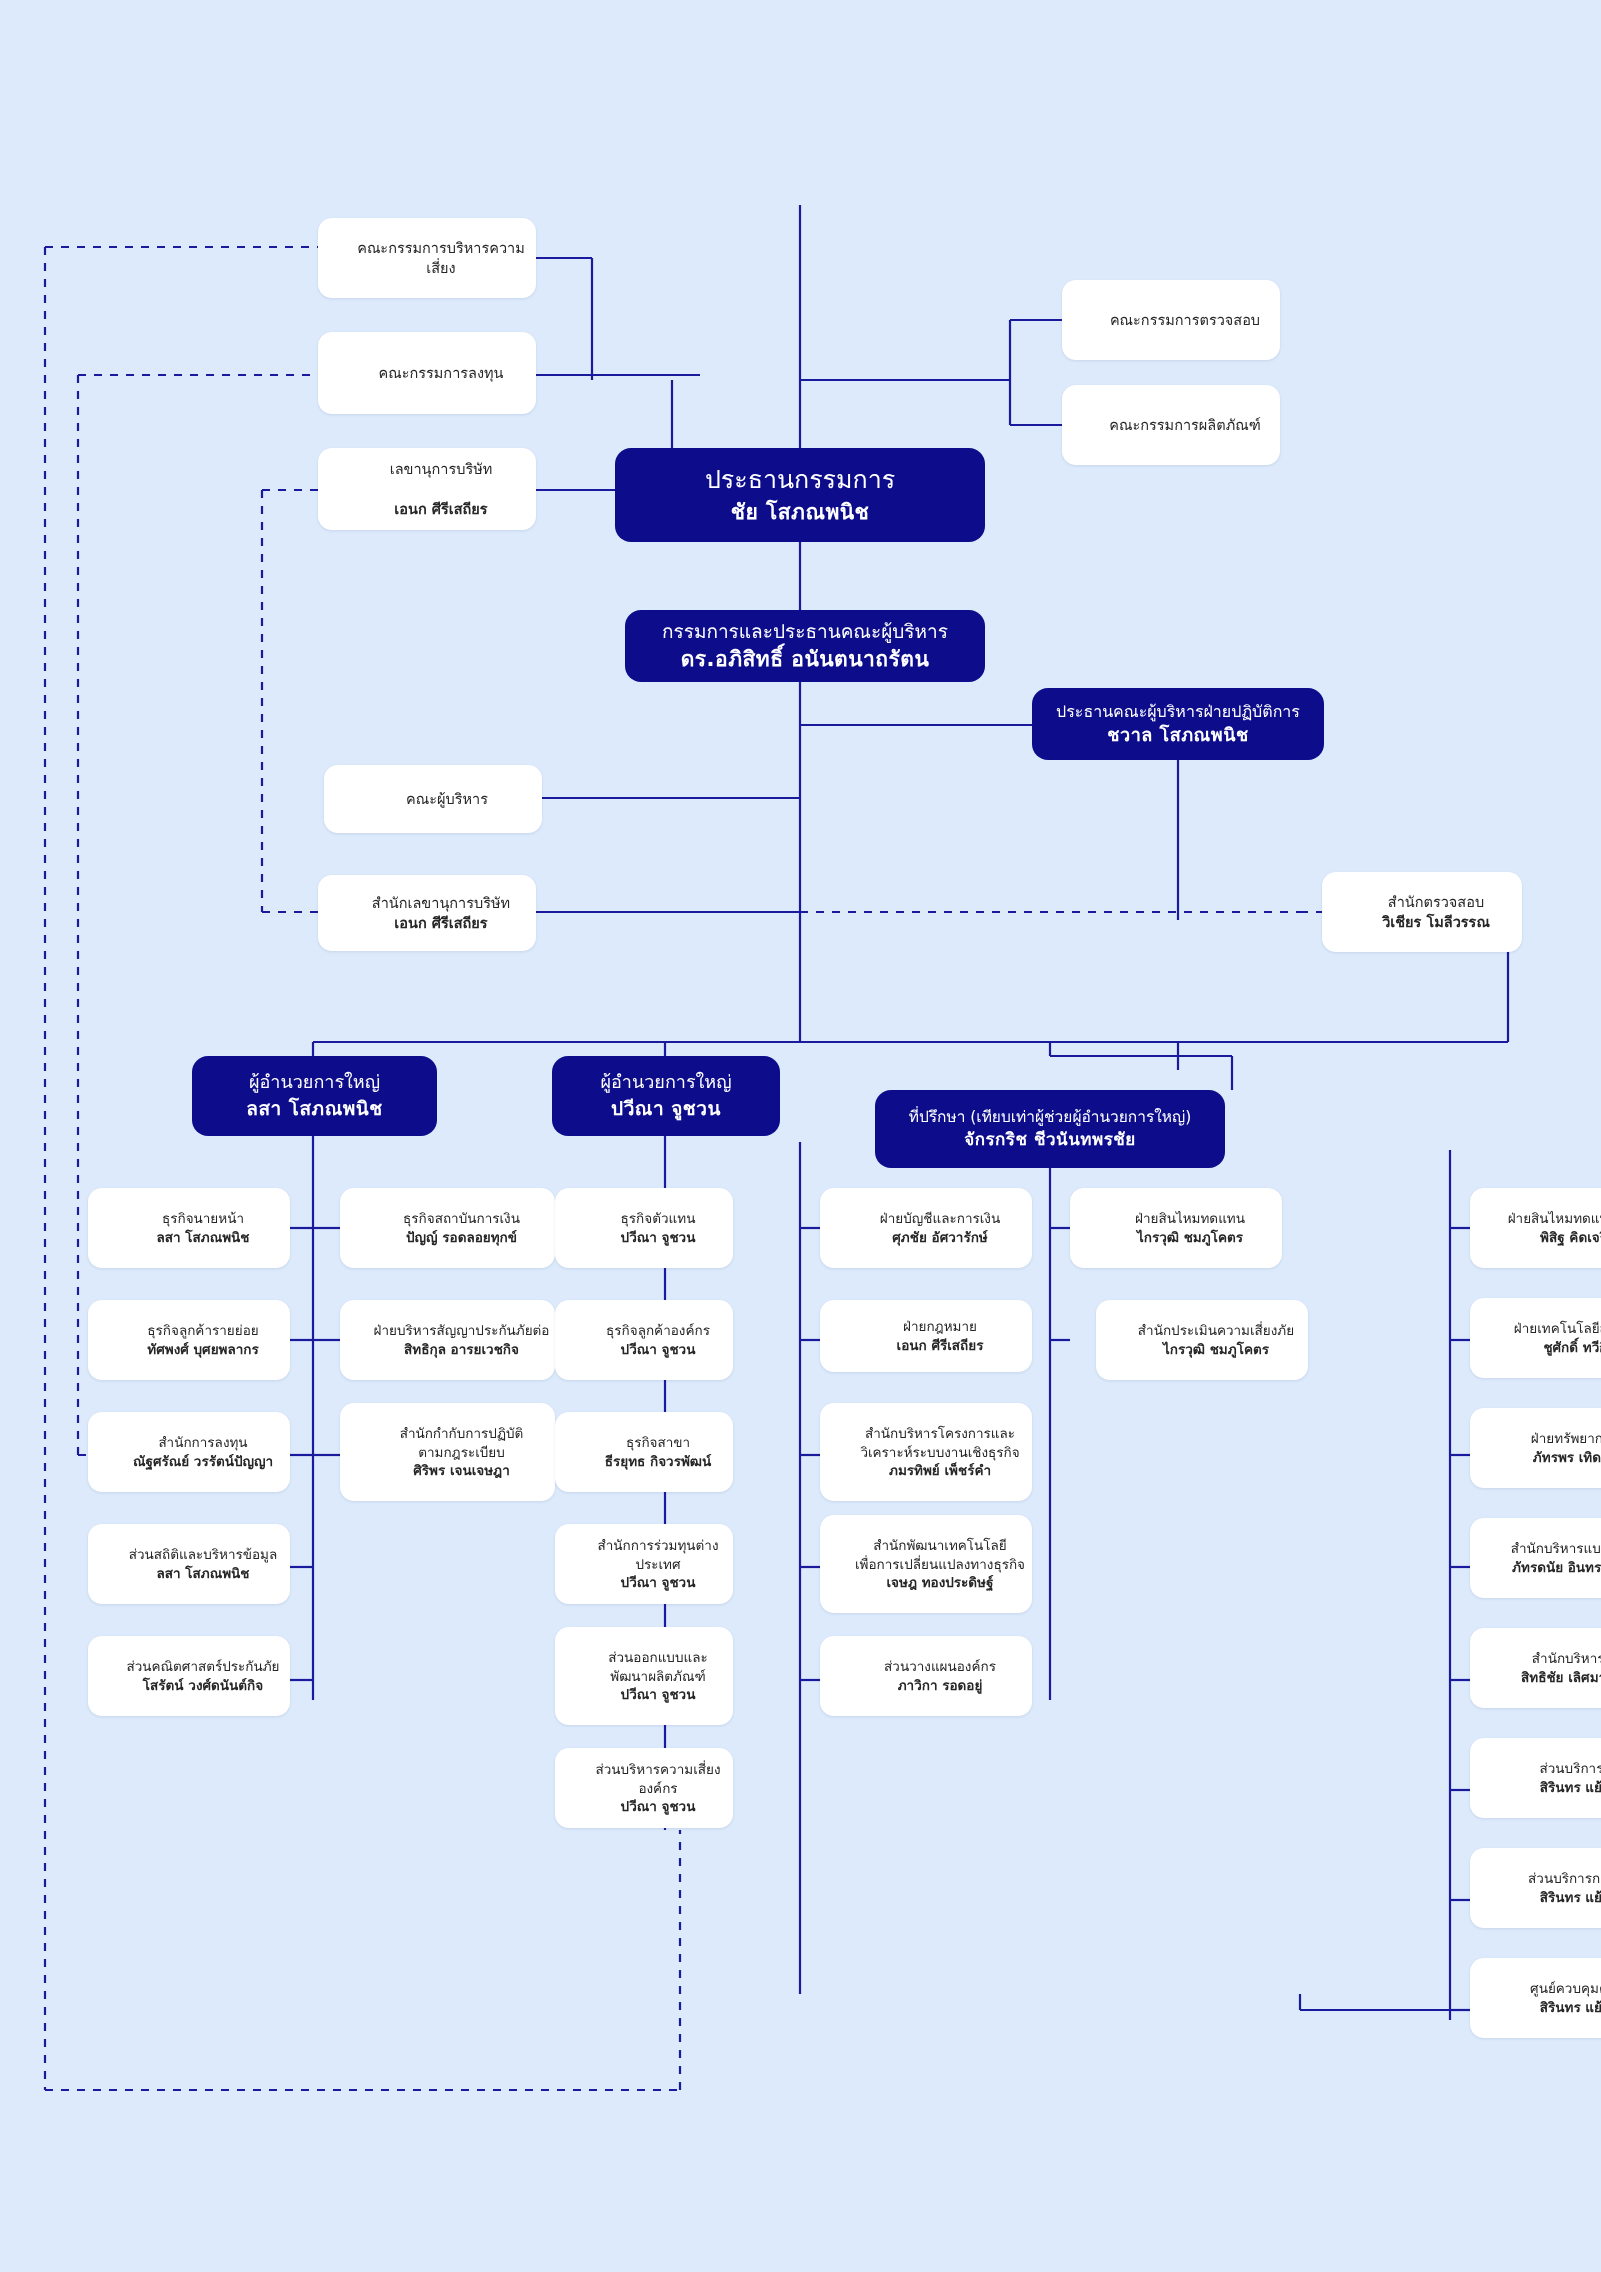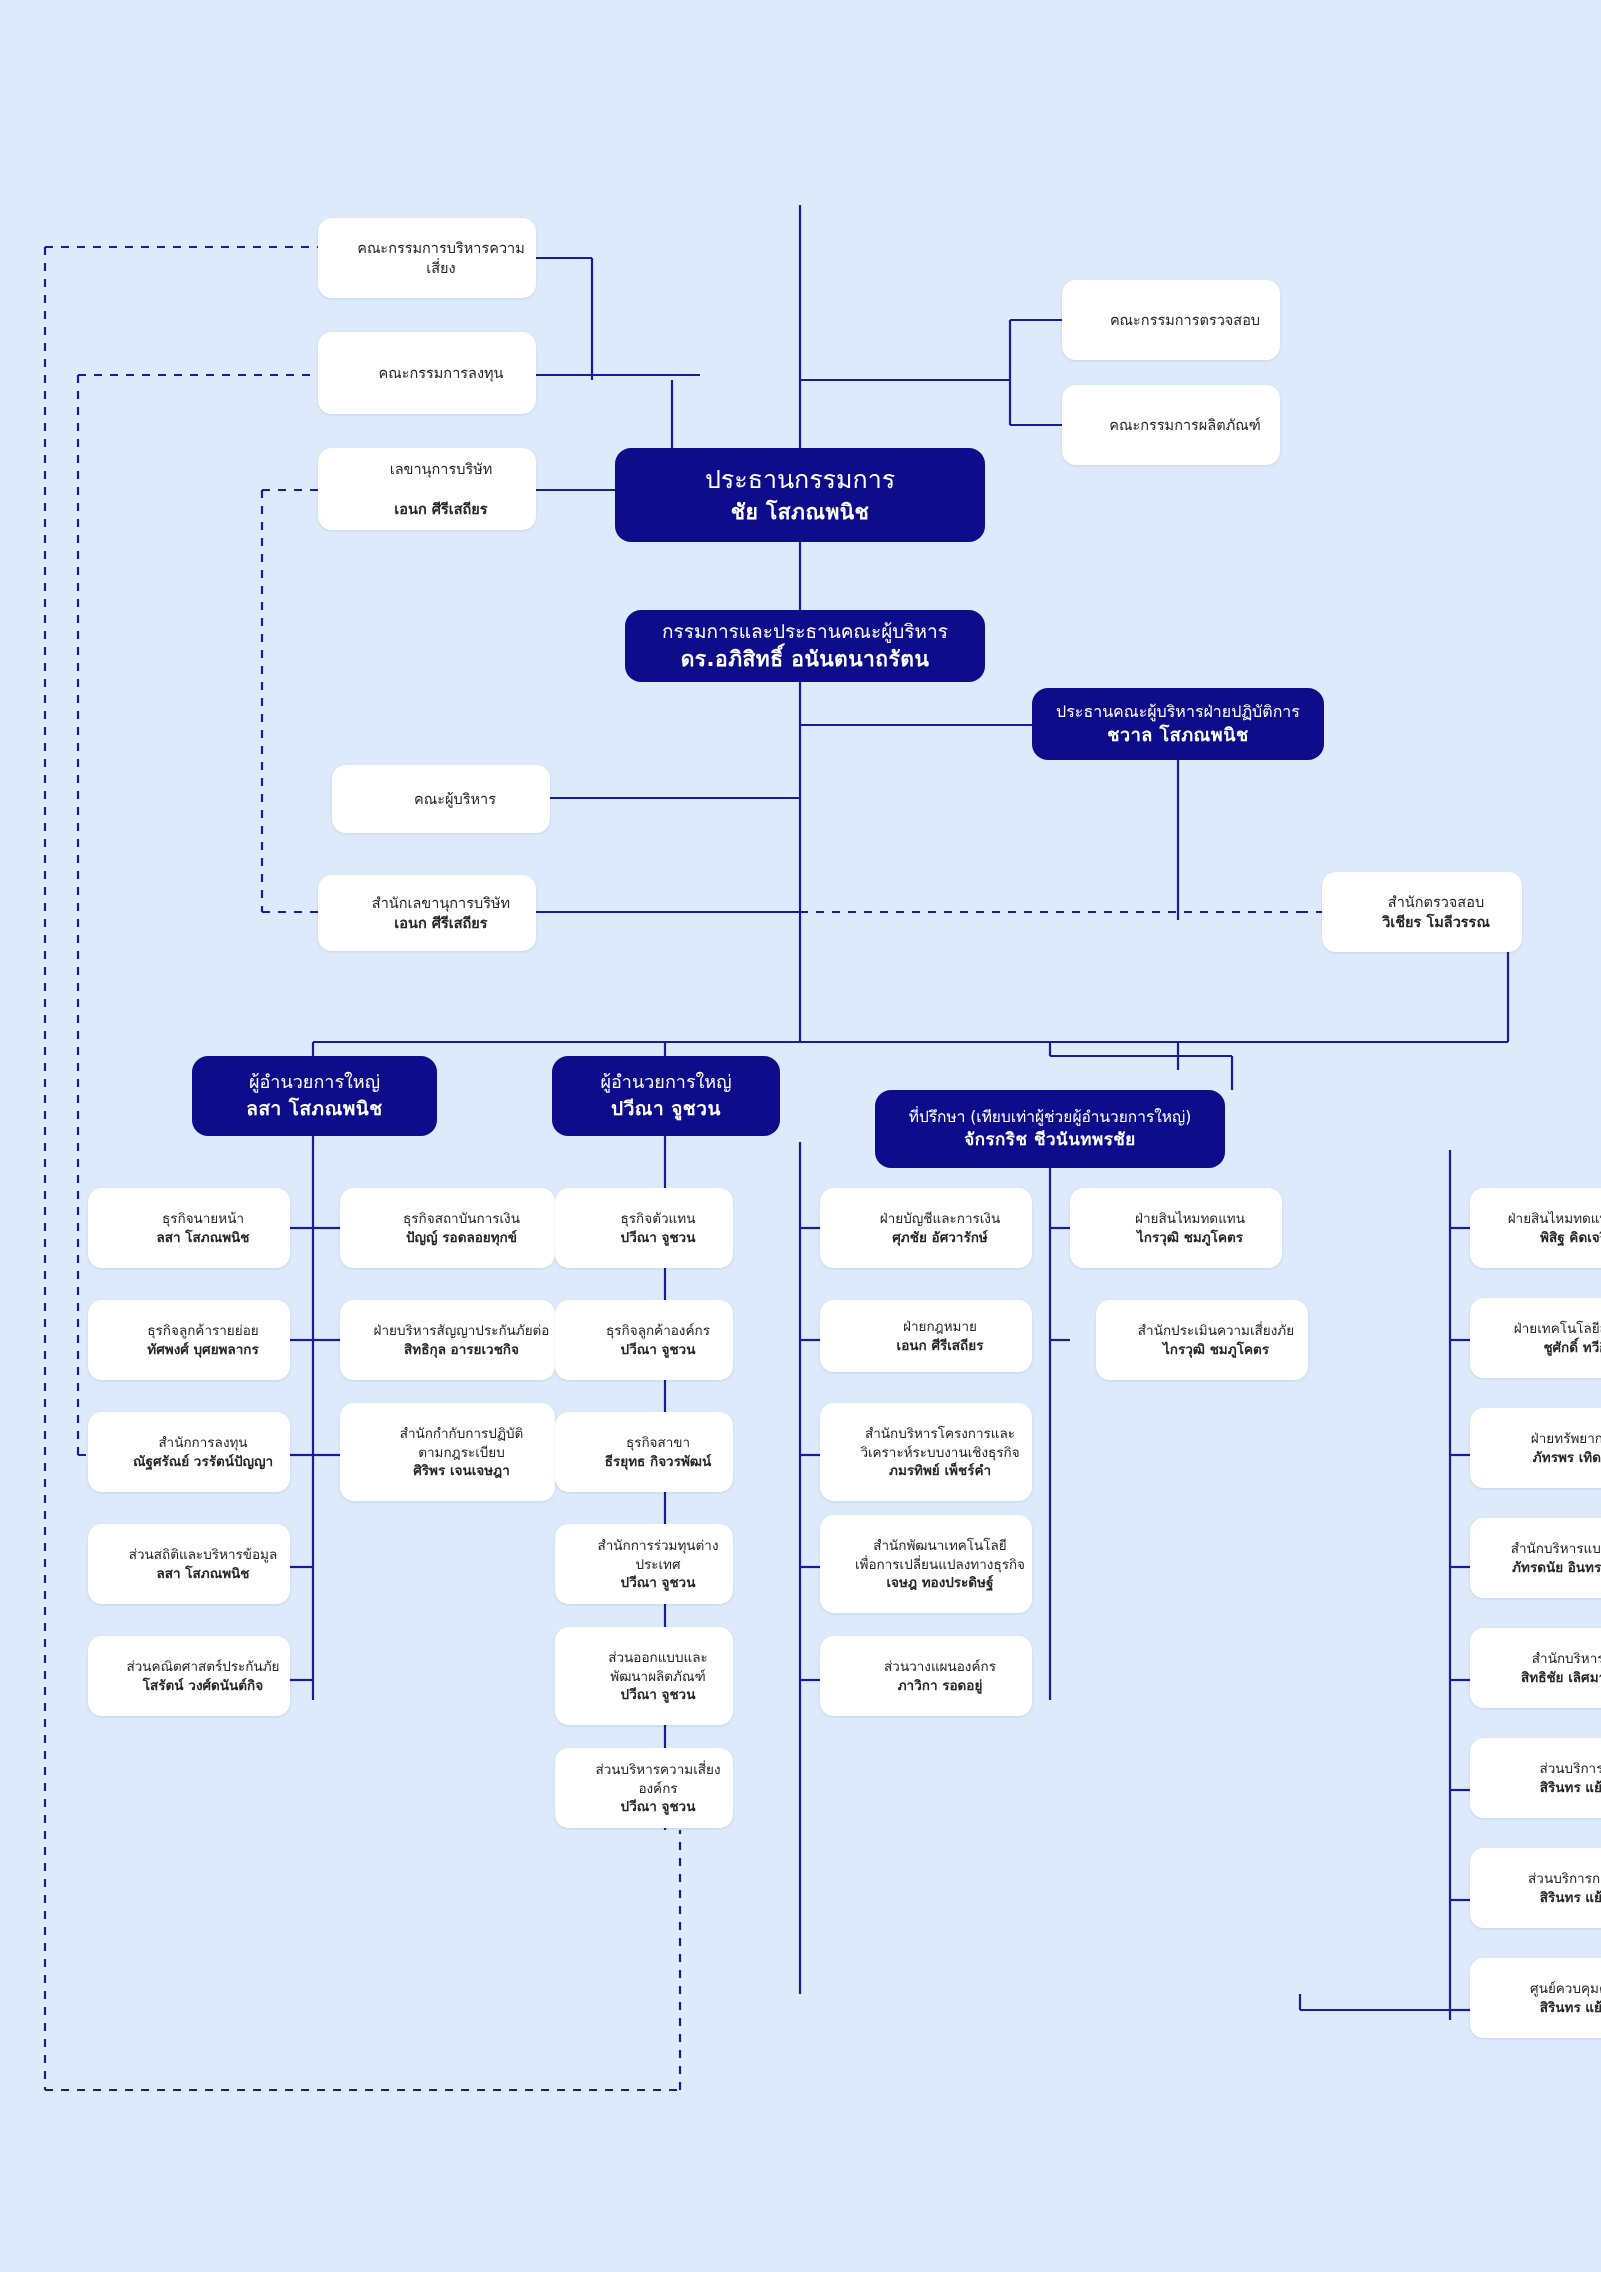--- a/index.html
+++ b/index.html
@@ -181,21 +181,21 @@
   <div class="node navy" style="left:1032px;top:688px;width:292px;height:72px;">
     <span class="t1" style="font-size:16px">ประธานคณะผู้บริหารฝ่ายปฏิบัติการ</span>
     <span class="t2" style="font-size:18px">ชวาล  โสภณพนิช</span>
   </div>
 
   <div class="node navy" style="left:625px;top:610px;width:360px;height:72px;">
     <span class="t1">กรรมการและประธานคณะผู้บริหาร</span>
     <span class="t2">ดร.อภิสิทธิ์  อนันตนาถรัตน</span>
   </div>
 
-  <div class="node white" style="left:332px;top:765px;width:218px;height:68px;">
+  <div class="node white" style="left:324px;top:765px;width:218px;height:68px;">
     <span class="t1">คณะผู้บริหาร</span>
   </div>
 
   <div class="node white" style="left:318px;top:875px;width:218px;height:76px;">
     <span class="t1">สำนักเลขานุการบริษัท</span>
     <span class="t2">เอนก  ศีรีเสถียร</span>
   </div>
 
   <div class="node white" style="left:1322px;top:872px;width:200px;height:80px;">
     <span class="t1">สำนักตรวจสอบ</span>

